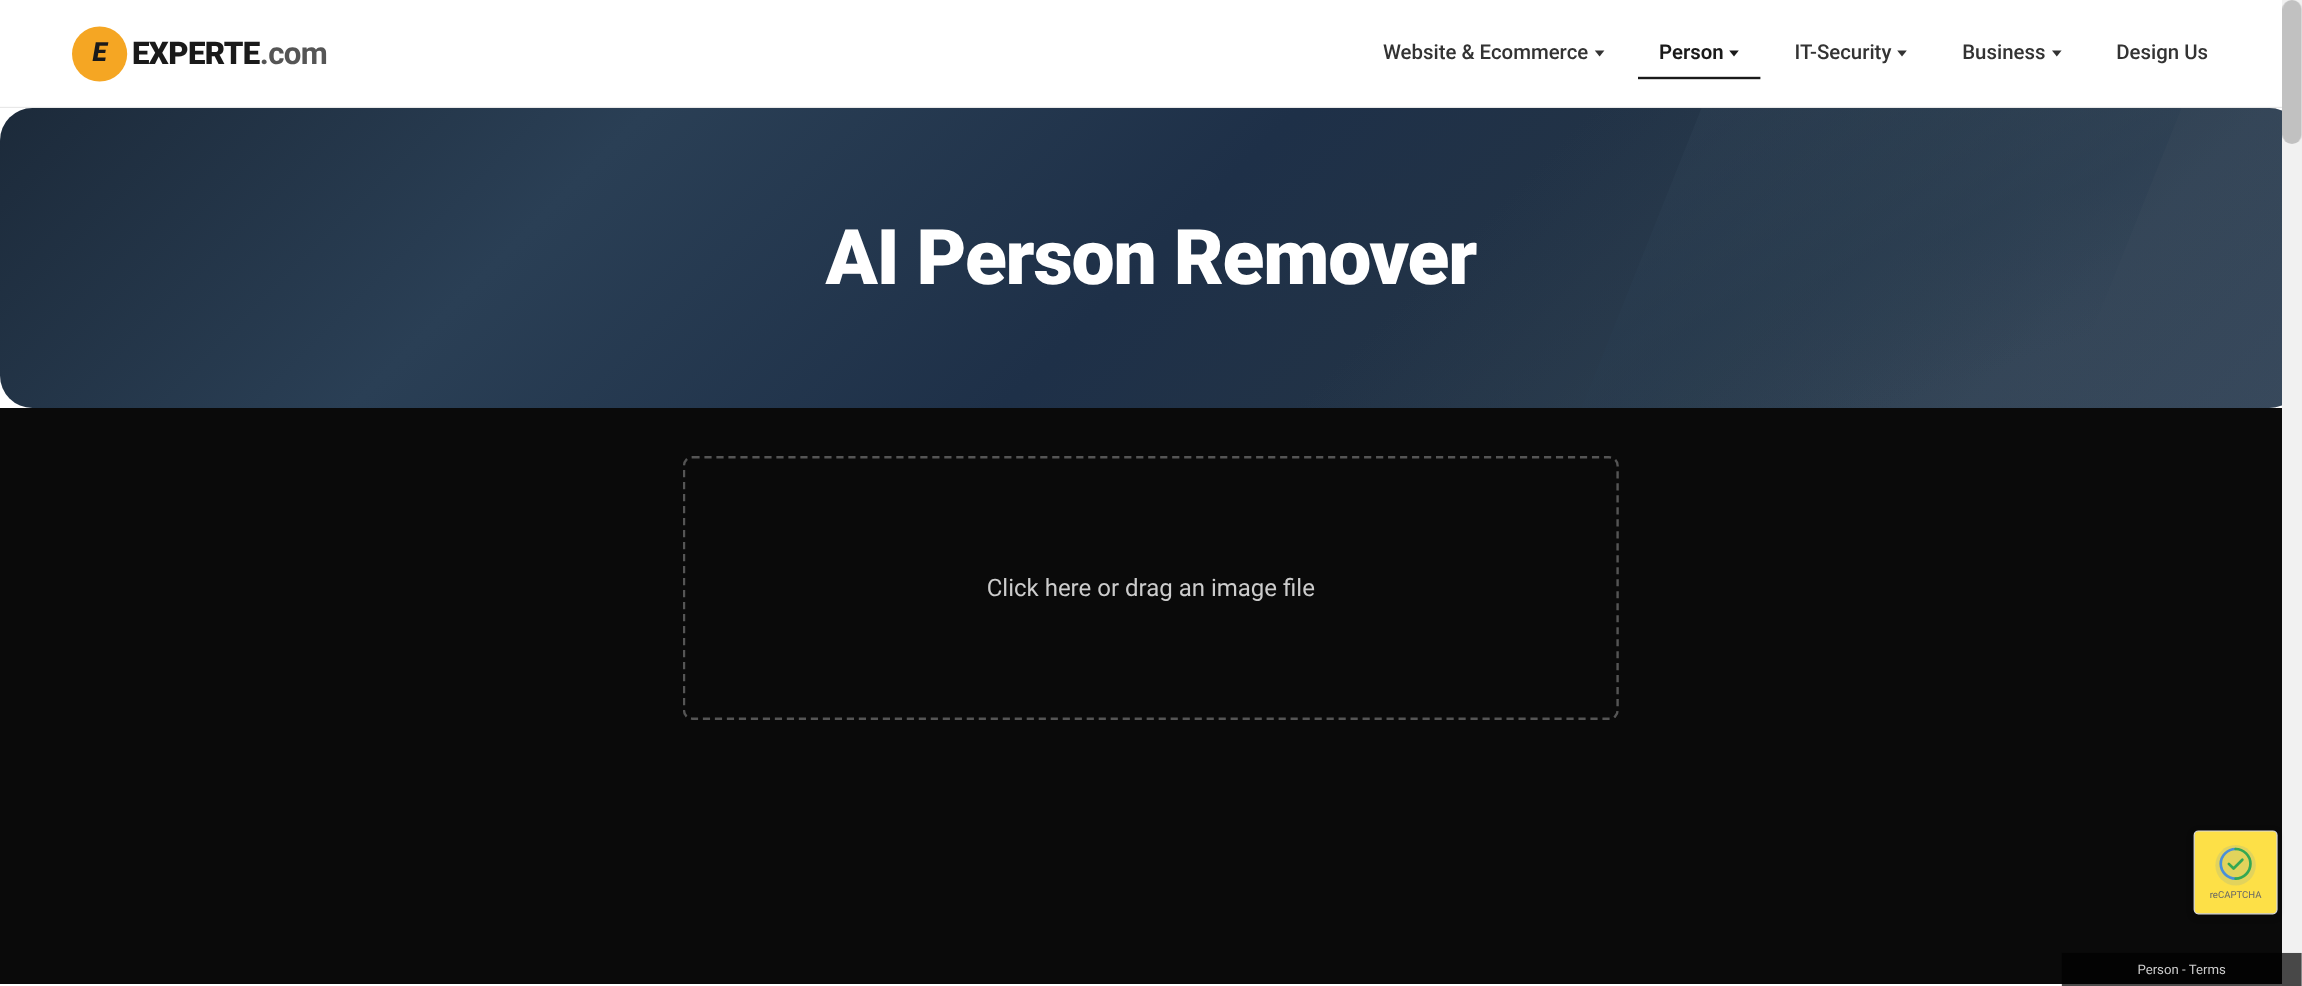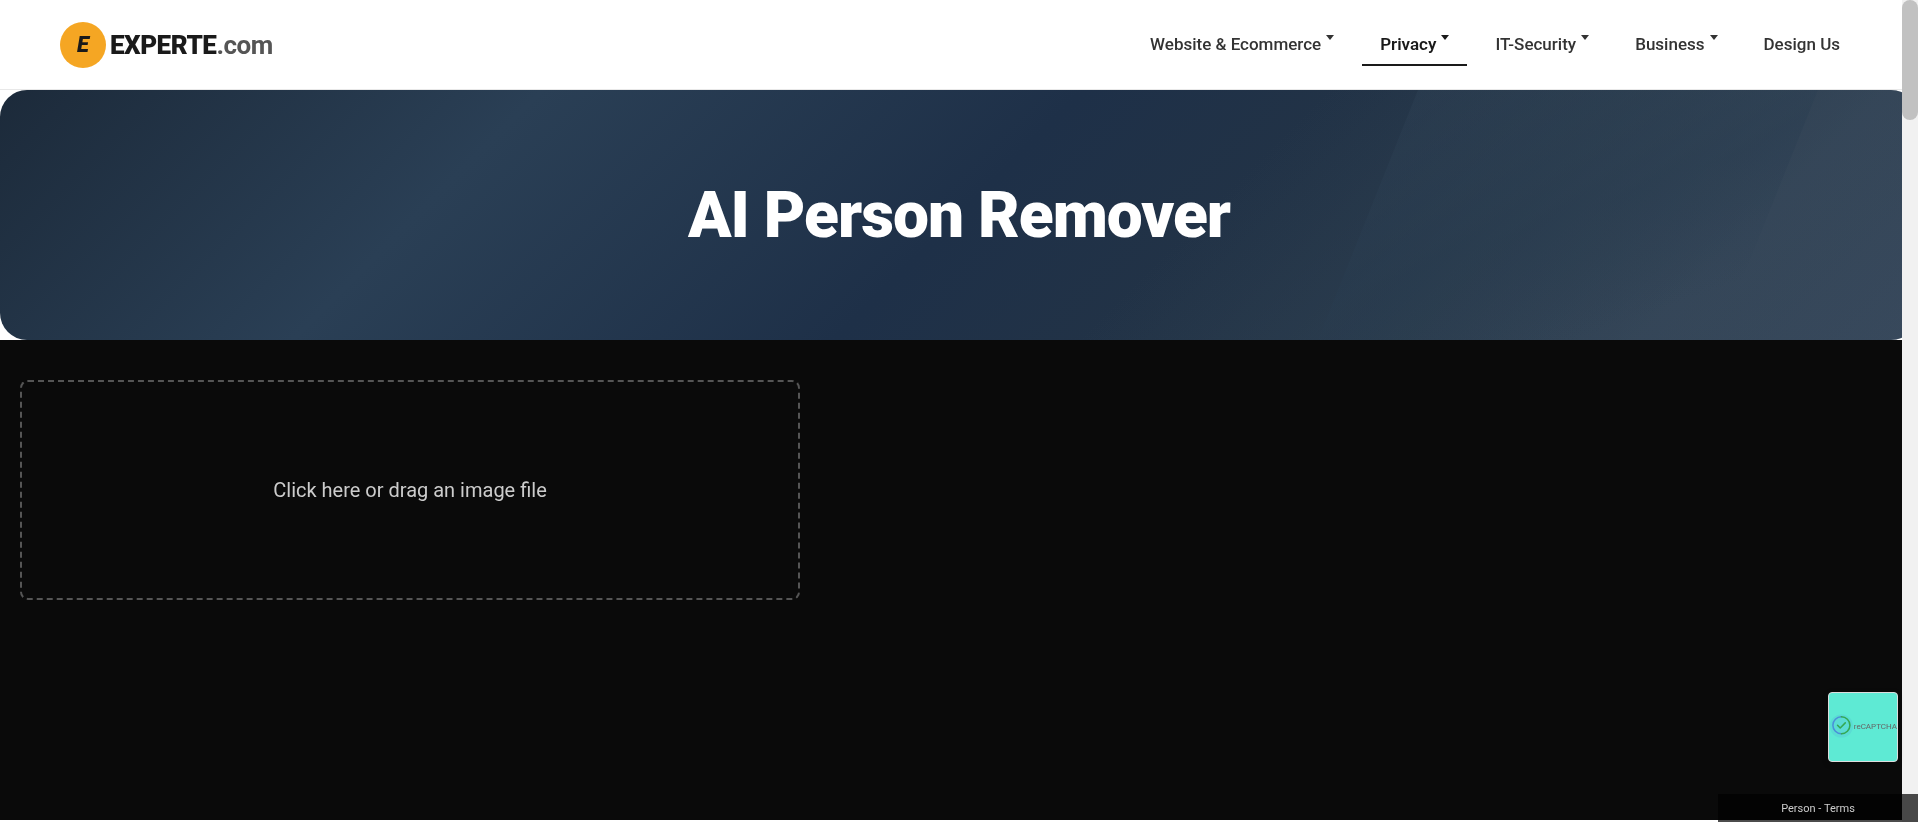--- a/index.html
+++ b/index.html
@@ -74,21 +74,21 @@
       gap: 10px;
       list-style: none;
     }
 
     .nav-links li {
       position: relative;
     }
 
     .nav-link {
       display: flex;
-      align-items: flex-start;
+      align-items: center;
       gap: 5px;
       padding: 10px 18px;
       font-size: 17px;
       font-weight: 500;
       color: #333;
       cursor: pointer;
       text-decoration: none;
       white-space: nowrap;
       border-bottom: 2px solid transparent;
       transition: color 0.2s;
@@ -155,20 +155,21 @@
       letter-spacing: -1px;
     }
 
     
     .main-dark {
       background: #0a0a0a;
       width: 100%;
       min-height: 480px;
       display: flex;
       flex-direction: column;
+      align-items: center;
       padding: 40px 20px 40px;
     }
 
     .upload-container {
       width: 780px;
       max-width: 100%;
     }
 
     .drop-zone {
       border: 2px dashed #555;
@@ -210,25 +211,25 @@
       border-radius: 8px;
     }
 
     
     .recaptcha-badge {
       position: fixed;
       bottom: 60px;
       right: 20px;
       width: 70px;
       height: 70px;
-      background: #5eead4;
+      background: #fde047;
       border: 1px solid #ddd;
       border-radius: 4px;
       display: flex;
-      flex-direction: row;
+      flex-direction: column;
       align-items: center;
       justify-content: center;
       box-shadow: 0 2px 6px rgba(0,0,0,0.2);
       z-index: 200;
     }
 
     .recaptcha-logo {
       width: 36px;
       height: 36px;
       margin-bottom: 2px;
@@ -269,21 +270,21 @@
   <nav>
     <ul class="nav-links">
       <li>
         <a class="nav-link">
           <span>Website &amp; Ecommerce</span>
           <span class="chevron"></span>
         </a>
       </li>
       <li>
         <a class="nav-link active">
-          <span>Privacy</span>
+          <span>Person</span>
           <span class="chevron"></span>
         </a>
       </li>
       <li>
         <a class="nav-link">
           <span>IT-Security</span>
           <span class="chevron"></span>
         </a>
       </li>
       <li>

